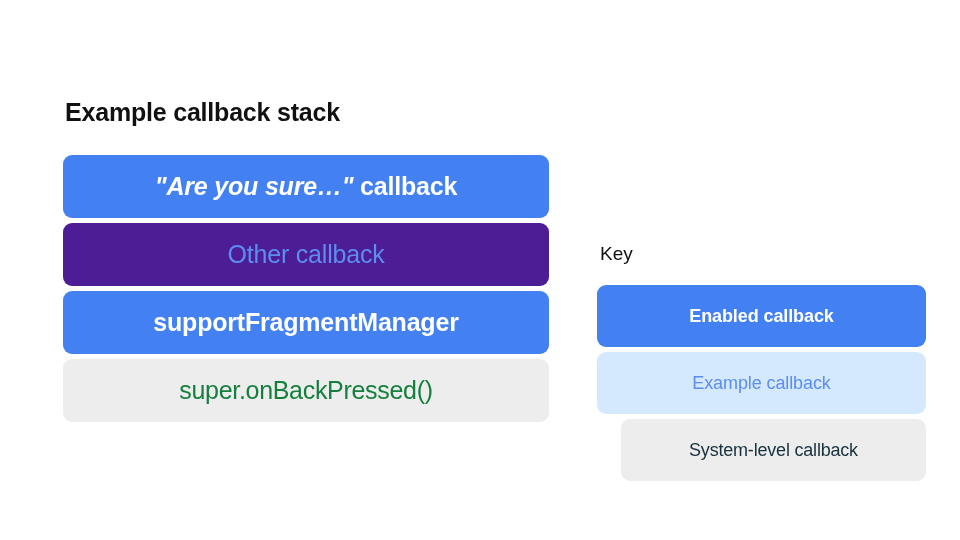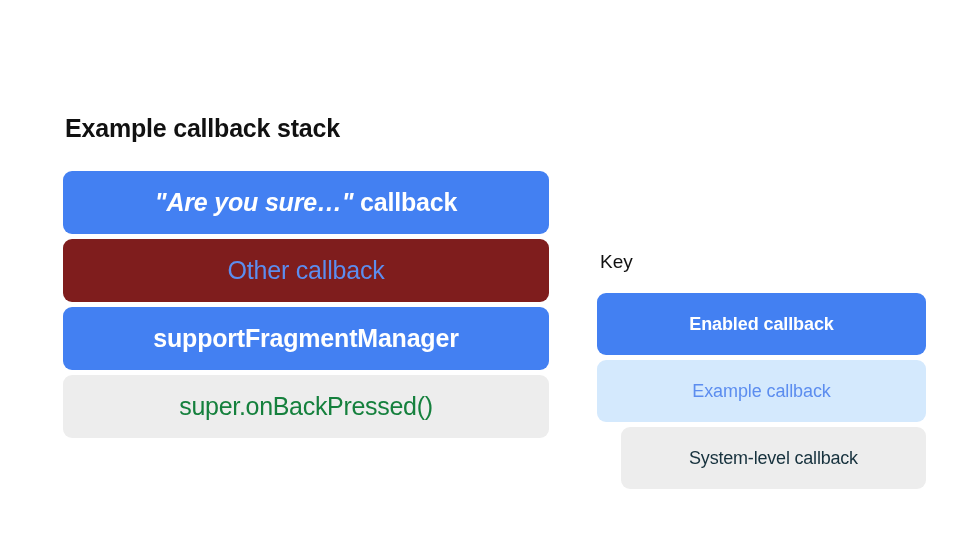--- a/index.html
+++ b/index.html
@@ -13,21 +13,21 @@
     font-family: "Liberation Sans", sans-serif;
     overflow: hidden;
     position: relative;
     -webkit-font-smoothing: antialiased;
   }
 
   
   #stack-section {
     position: absolute;
     left: 63px;
-    top: 116px;
+    top: 100px;
     width: 486px;
   }
 
   #stack-title {
     font-size: 25px;
     font-weight: 700;
     color: #111111;
     letter-spacing: -0.2px;
     line-height: 1;
     margin: 0 0 30px 2px;
@@ -48,21 +48,21 @@
 
   
   .v-enabled {
     background: #4380f2;
     color: #ffffff;
     font-weight: 700;
     font-size: 25px;
     letter-spacing: -0.2px;
   }
   .v-disabled {
-    background: #7f1d1d;
+    background: #4c1d95;
     color: #5c8def;
     font-weight: 400;
     font-size: 25px;
     letter-spacing: -0.2px;
     text-align: center;
   }
   .v-system {
     background: #ededed;
     color: #15803d;
     font-weight: 400;
@@ -72,21 +72,21 @@
 
   .quoted {
     font-style: italic;
     font-weight: 700;
   }
 
   
   #key-section {
     position: absolute;
     left: 597px;
-    top: 252px;
+    top: 244px;
     width: 329px;
   }
 
   #key-title {
     font-size: 19px;
     font-weight: 400;
     color: #111111;
     line-height: 1;
     margin: 0 0 22px 3px;
   }

